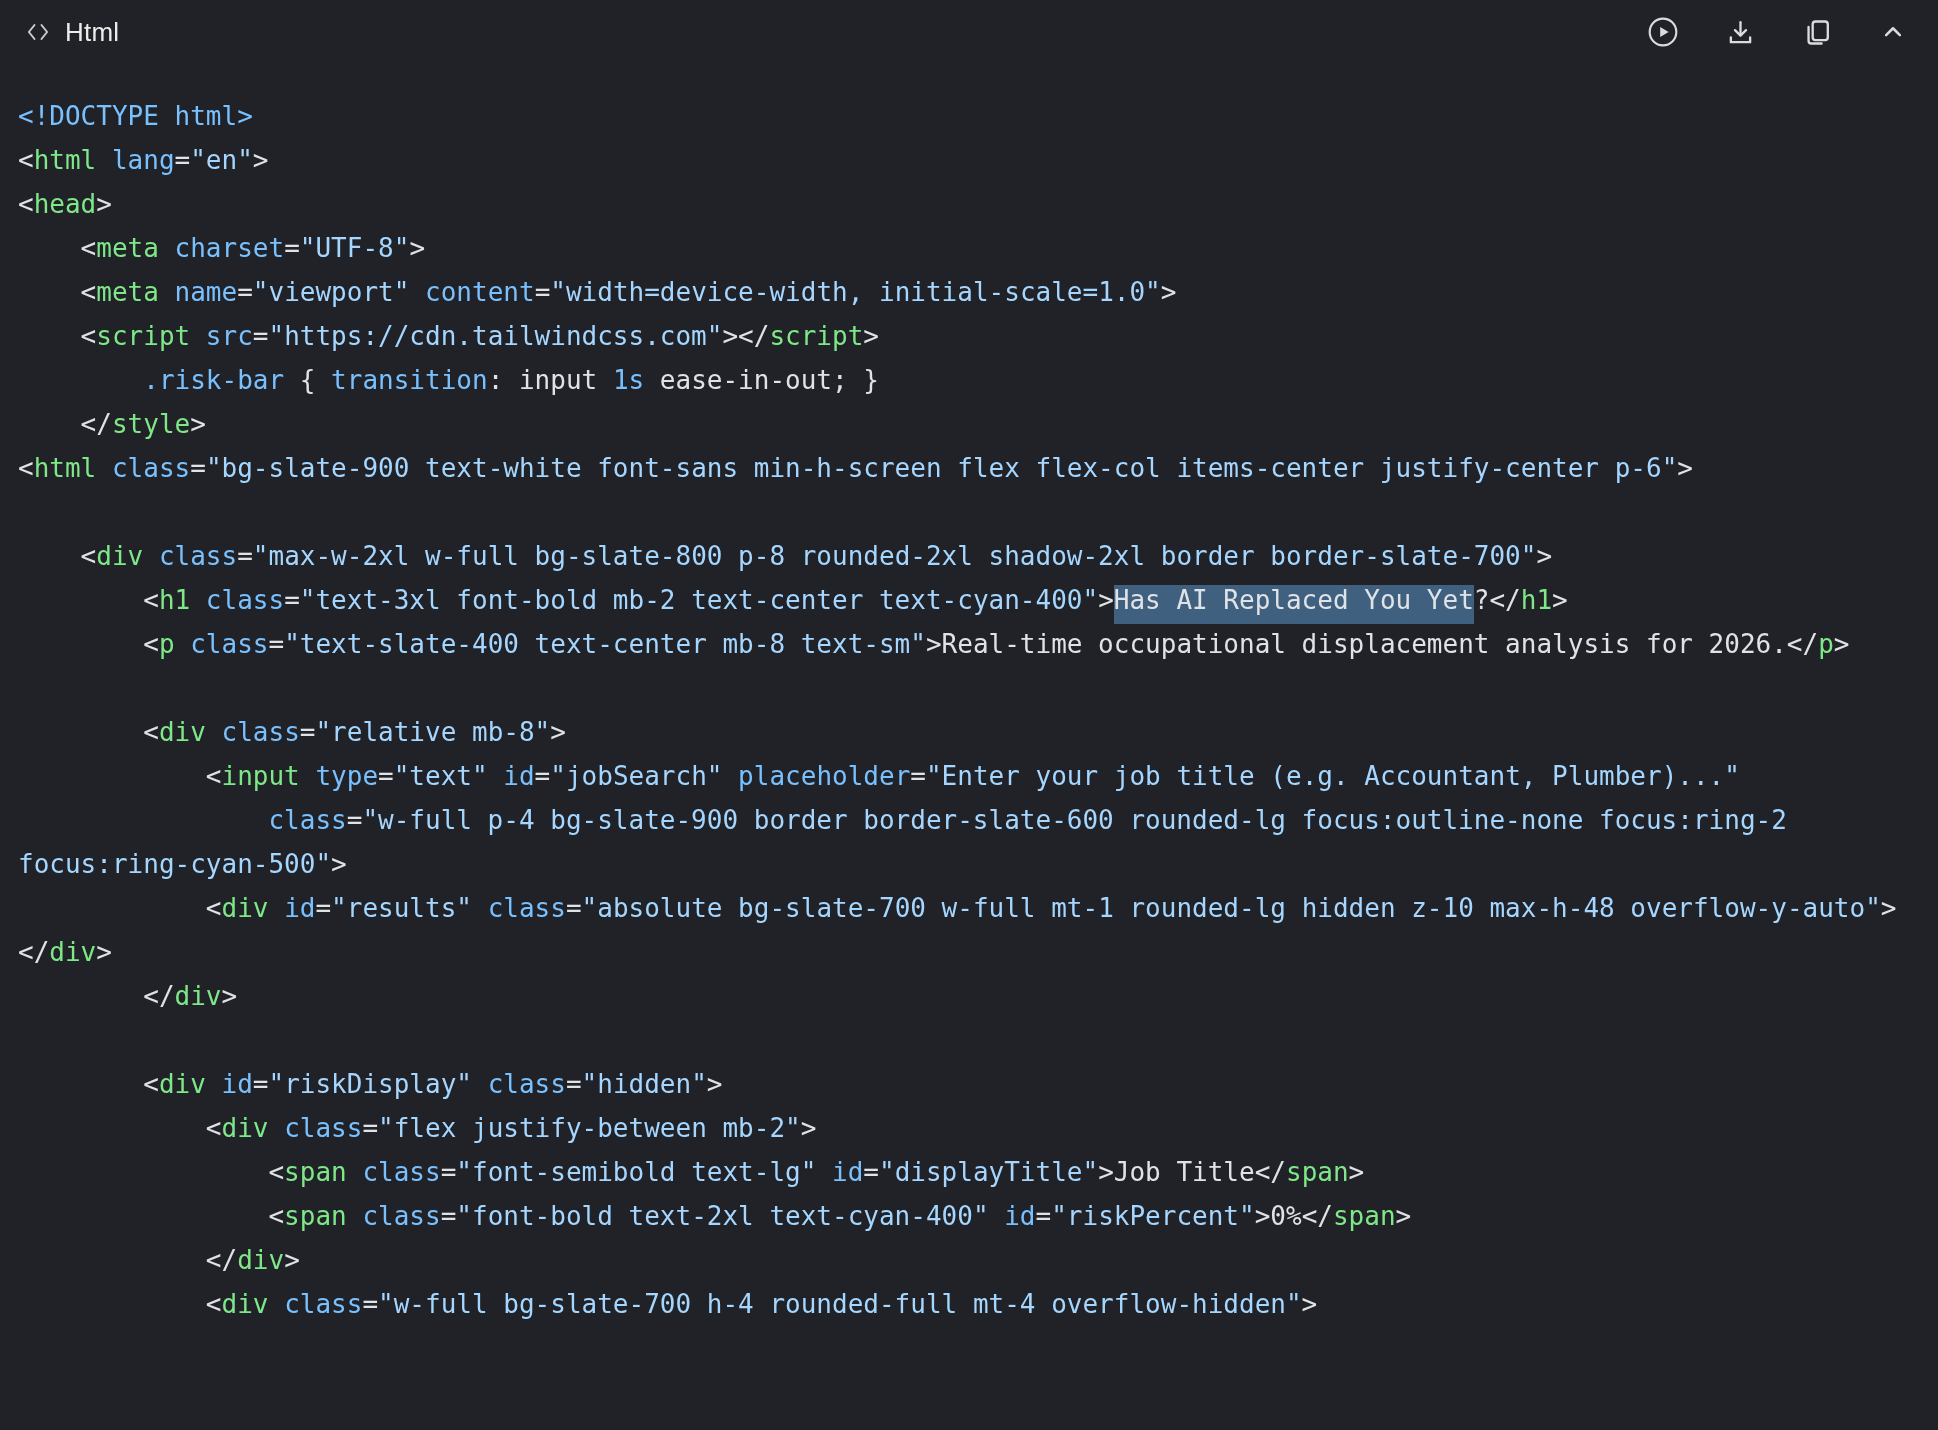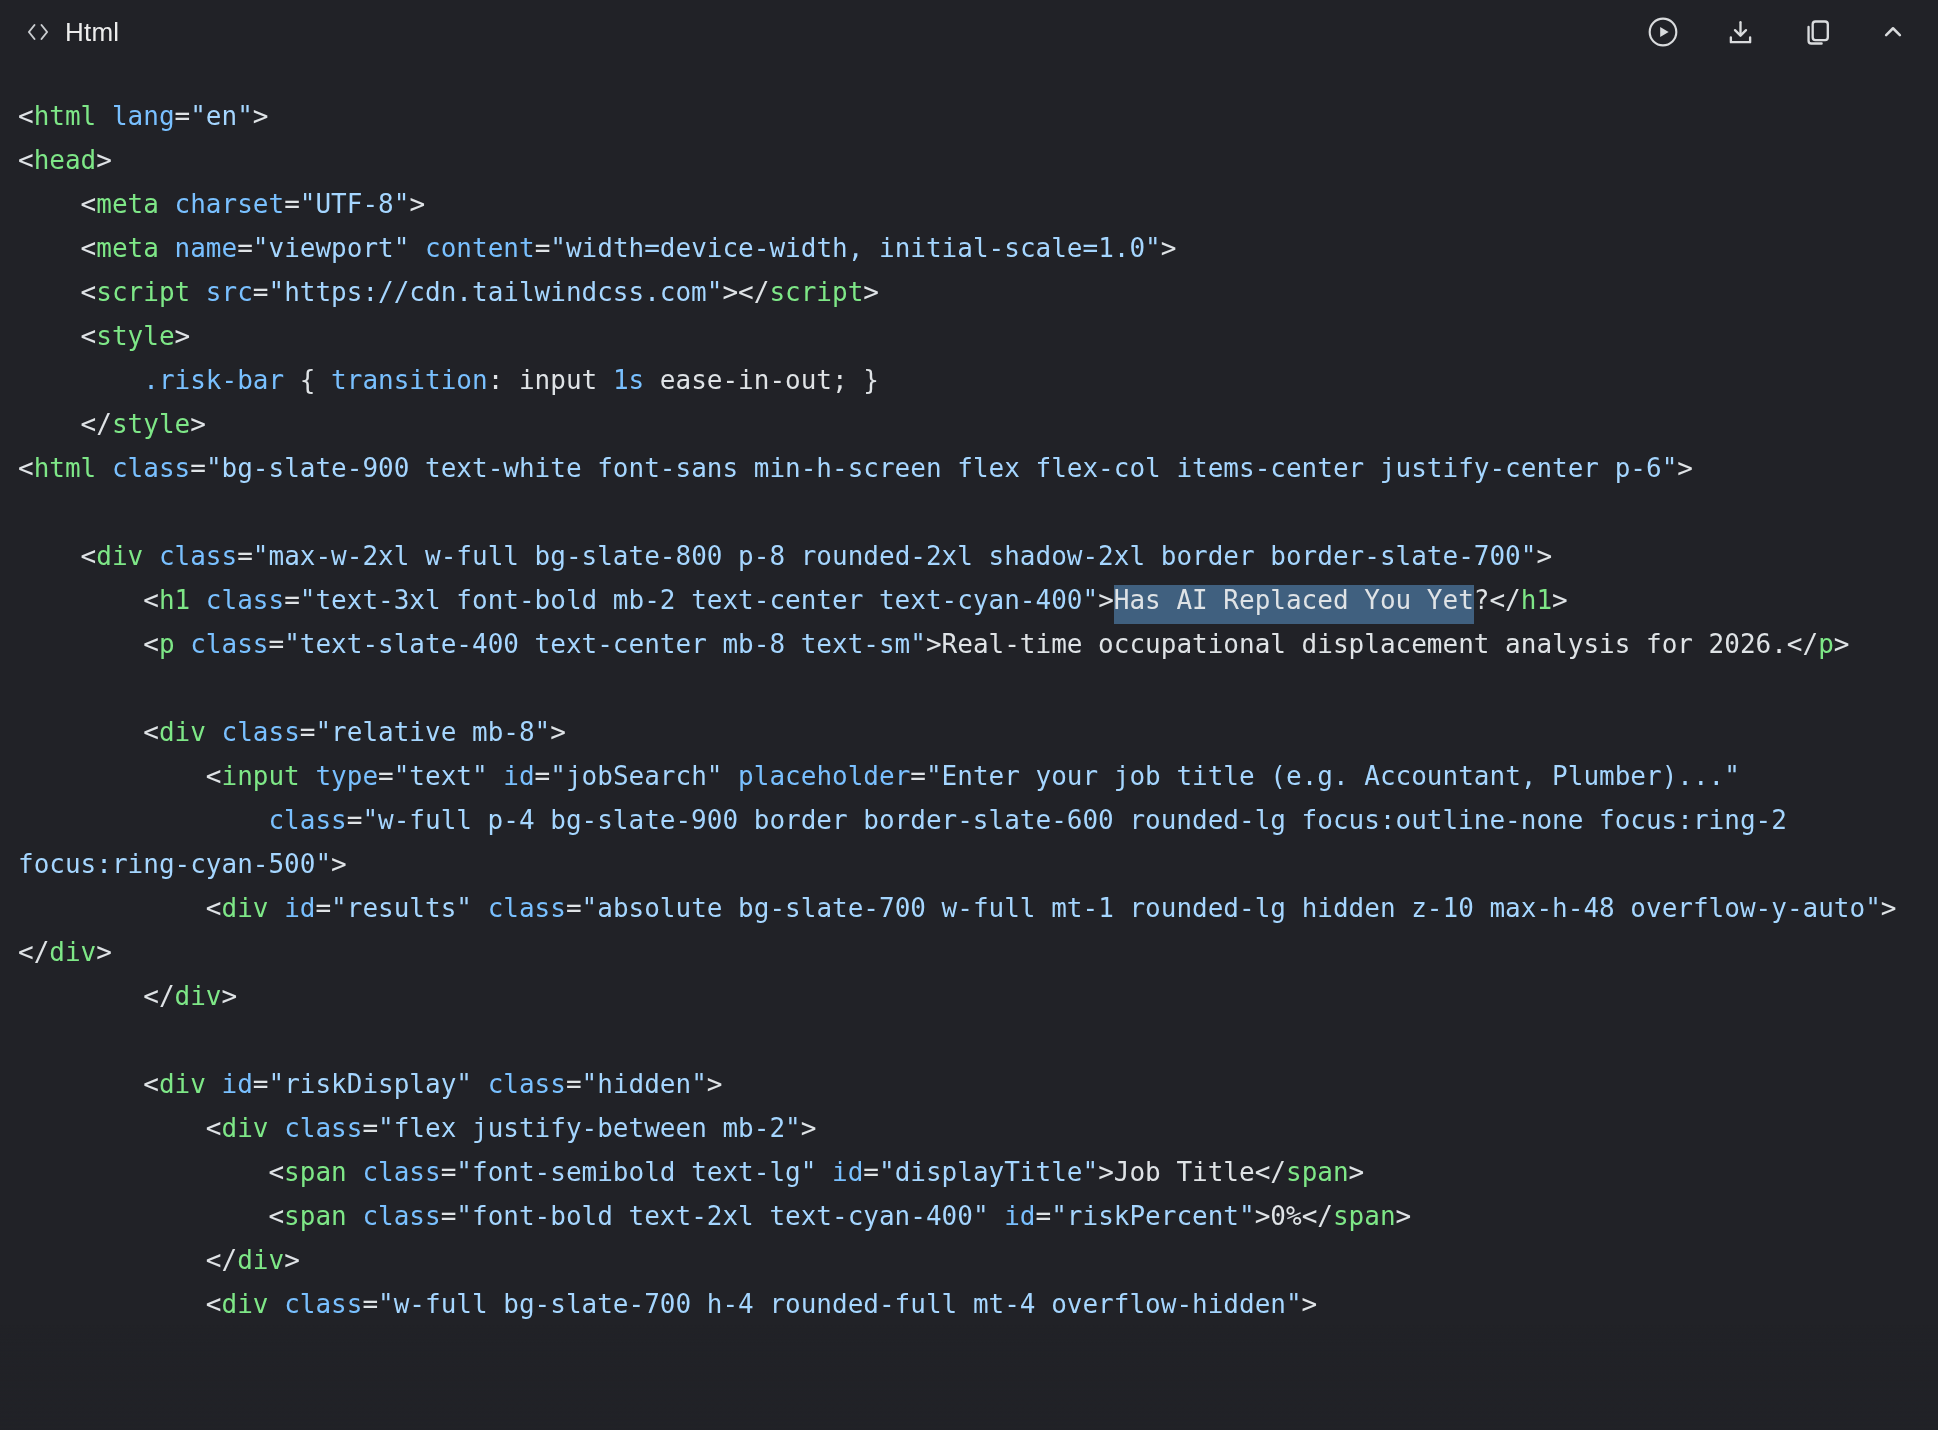--- a/index.html
+++ b/index.html
@@ -82,26 +82,26 @@
       <span>
         <svg width="30" height="30" viewBox="0 0 24 24" fill="none" stroke="currentColor" stroke-width="2" stroke-linecap="round" stroke-linejoin="round">
           <path d="M6.5 14.5 L12 9 L17.5 14.5"></path>
         </svg>
       </span>
     </button>
   </div>
 </header>
 
 <main class="code-area" id="code-area">
+    <div class="row"><span class="c-a">&lt;!DOCTYPE html&gt;</span></div>
     <div class="row"><span class="c-p">&lt;</span><span class="c-t">html</span><span class="c-p"> </span><span class="c-a">lang</span><span class="c-p">=</span><span class="c-s">"en"</span><span class="c-p">&gt;</span></div>
     <div class="row"><span class="c-p">&lt;</span><span class="c-t">head</span><span class="c-p">&gt;</span></div>
     <div class="row"><span class="c-p">    &lt;</span><span class="c-t">meta</span><span class="c-p"> </span><span class="c-a">charset</span><span class="c-p">=</span><span class="c-s">"UTF-8"</span><span class="c-p">&gt;</span></div>
     <div class="row"><span class="c-p">    &lt;</span><span class="c-t">meta</span><span class="c-p"> </span><span class="c-a">name</span><span class="c-p">=</span><span class="c-s">"viewport"</span><span class="c-p"> </span><span class="c-a">content</span><span class="c-p">=</span><span class="c-s">"width=device-width, initial-scale=1.0"</span><span class="c-p">&gt;</span></div>
     <div class="row"><span class="c-p">    &lt;</span><span class="c-t">script</span><span class="c-p"> </span><span class="c-a">src</span><span class="c-p">=</span><span class="c-s">"https://cdn.tailwindcss.com"</span><span class="c-p">&gt;&lt;/</span><span class="c-t">script</span><span class="c-p">&gt;</span></div>
-    <div class="row"><span class="c-p">    &lt;</span><span class="c-t">style</span><span class="c-p">&gt;</span></div>
     <div class="row"><span class="c-p">        </span><span class="c-a">.risk-bar</span><span class="c-p"> { </span><span class="c-a">transition</span><span class="c-p">: input </span><span class="c-a">1s</span><span class="c-p"> ease-in-out; }</span></div>
     <div class="row"><span class="c-p">    &lt;/</span><span class="c-t">style</span><span class="c-p">&gt;</span></div>
     <div class="row"><span class="c-p">&lt;</span><span class="c-t">html</span><span class="c-p"> </span><span class="c-a">class</span><span class="c-p">=</span><span class="c-s">"bg-slate-900 text-white font-sans min-h-screen flex flex-col items-center justify-center p-6"</span><span class="c-p">&gt;</span></div>
     <div class="row"></div>
     <div class="row"><span class="c-p">    &lt;</span><span class="c-t">div</span><span class="c-p"> </span><span class="c-a">class</span><span class="c-p">=</span><span class="c-s">"max-w-2xl w-full bg-slate-800 p-8 rounded-2xl shadow-2xl border border-slate-700"</span><span class="c-p">&gt;</span></div>
     <div class="row"><span class="c-p">        &lt;</span><span class="c-t">h1</span><span class="c-p"> </span><span class="c-a">class</span><span class="c-p">=</span><span class="c-s">"text-3xl font-bold mb-2 text-center text-cyan-400"</span><span class="c-p">&gt;</span><span class="c-sel">Has AI Replaced You Yet</span><span class="c-p">?&lt;/</span><span class="c-t">h1</span><span class="c-p">&gt;</span></div>
     <div class="row"><span class="c-p">        &lt;</span><span class="c-t">p</span><span class="c-p"> </span><span class="c-a">class</span><span class="c-p">=</span><span class="c-s">"text-slate-400 text-center mb-8 text-sm"</span><span class="c-p">&gt;Real-time occupational displacement analysis for 2026.&lt;/</span><span class="c-t">p</span><span class="c-p">&gt;</span></div>
     <div class="row"></div>
     <div class="row"><span class="c-p">        &lt;</span><span class="c-t">div</span><span class="c-p"> </span><span class="c-a">class</span><span class="c-p">=</span><span class="c-s">"relative mb-8"</span><span class="c-p">&gt;</span></div>
     <div class="row"><span class="c-p">            &lt;</span><span class="c-t">input</span><span class="c-p"> </span><span class="c-a">type</span><span class="c-p">=</span><span class="c-s">"text"</span><span class="c-p"> </span><span class="c-a">id</span><span class="c-p">=</span><span class="c-s">"jobSearch"</span><span class="c-p"> </span><span class="c-a">placeholder</span><span class="c-p">=</span><span class="c-s">"Enter your job title (e.g. Accountant, Plumber)..."</span></div>

